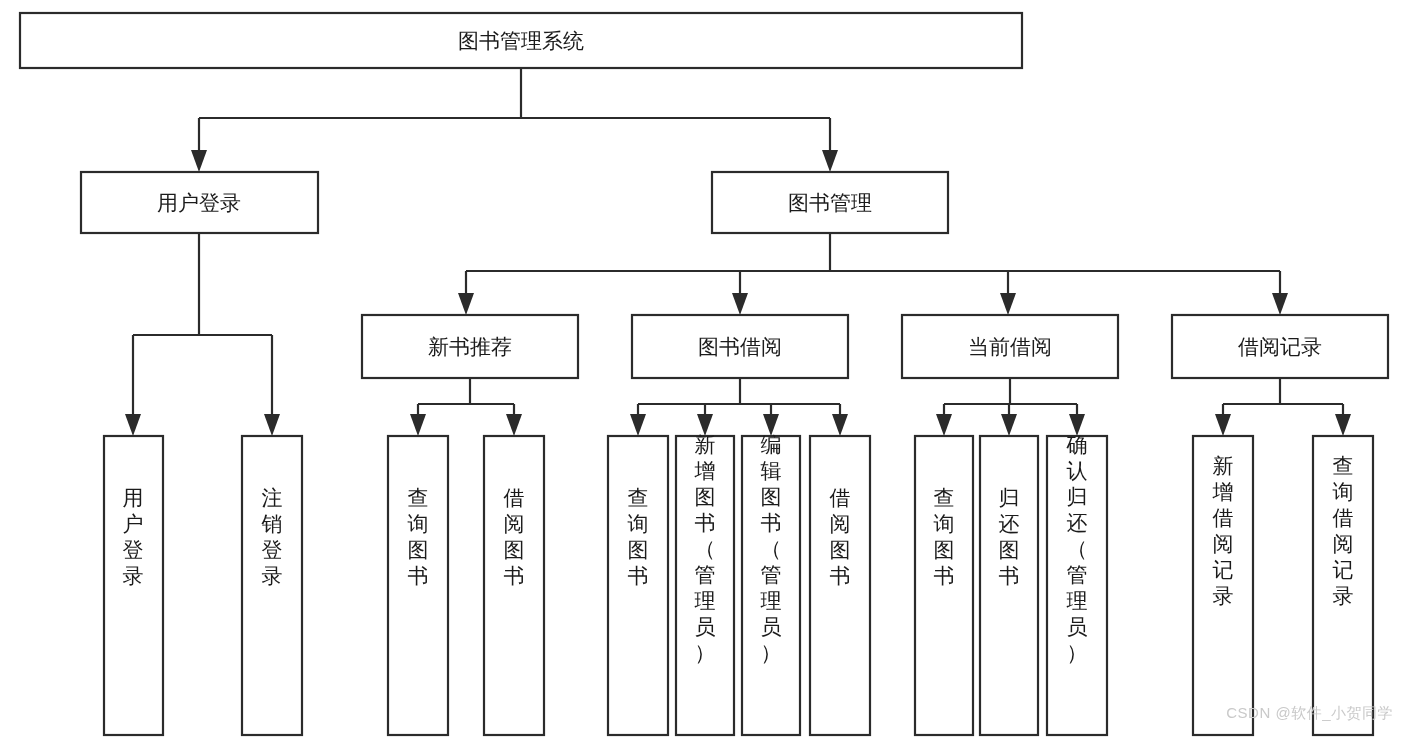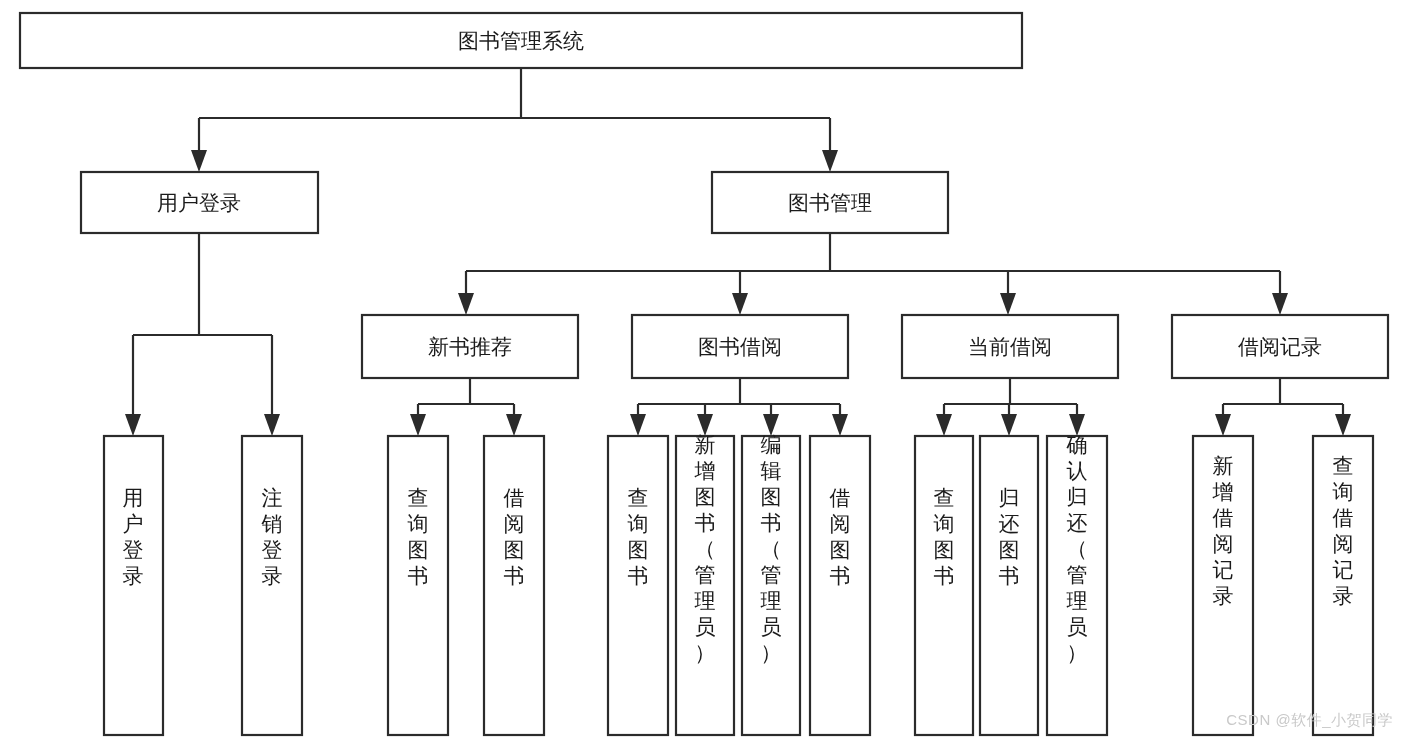--- a/index.html
+++ b/index.html
@@ -51,21 +51,21 @@
     fill: none;
     stroke-linecap: butt;
   }
   .arrowhead {
     fill: #2b2b2b;
     stroke: none;
   }
   .watermark {
     position: absolute;
     right: 12px;
-    bottom: 17px;
+    bottom: 24px;
     color: #c9c9c9;
     font-size: 15px;
     font-family: "Liberation Sans", "DejaVu Sans", sans-serif;
     letter-spacing: 0.5px;
     white-space: nowrap;
     user-select: none;
     pointer-events: none;
   }
 </style>
 </head>

